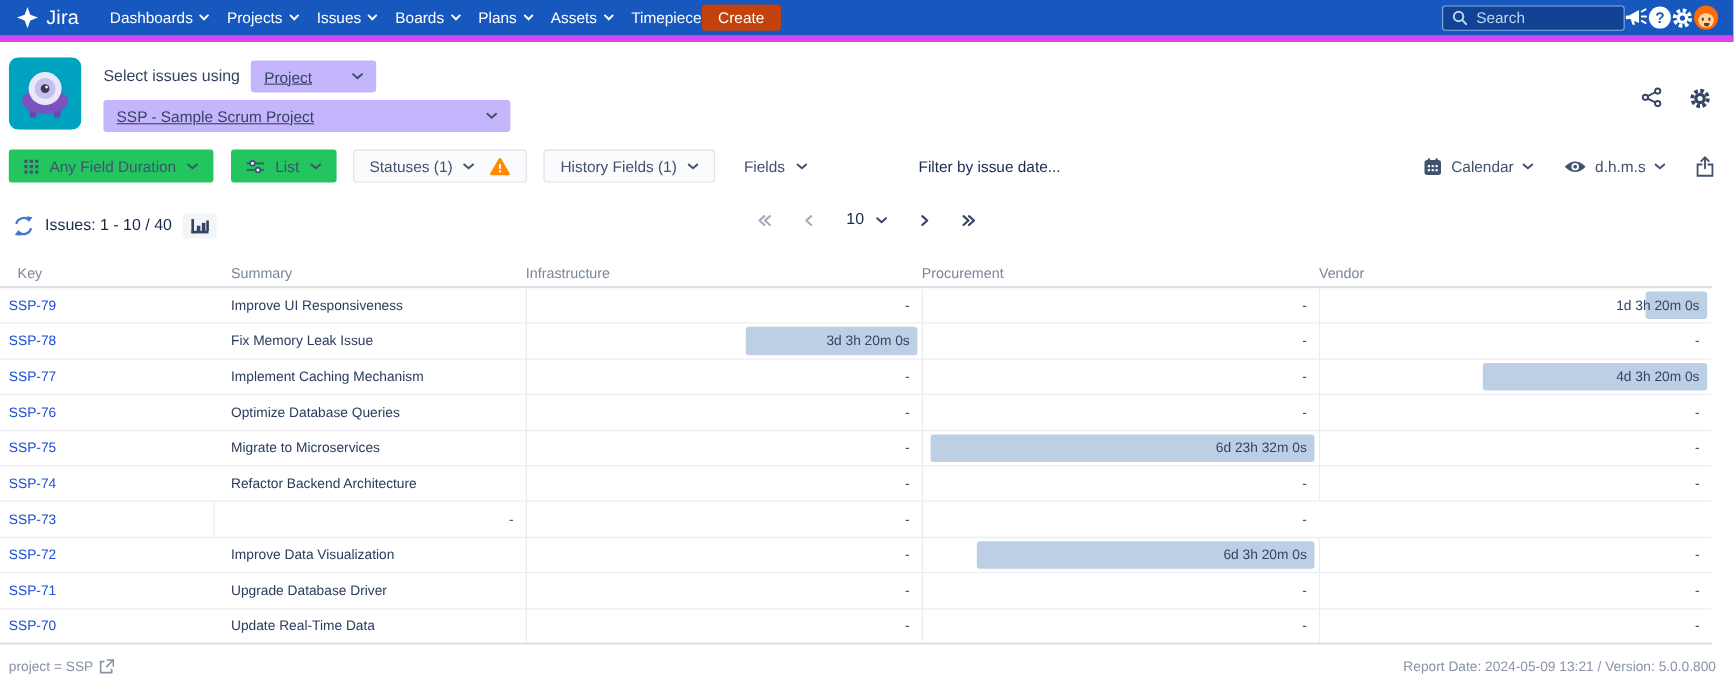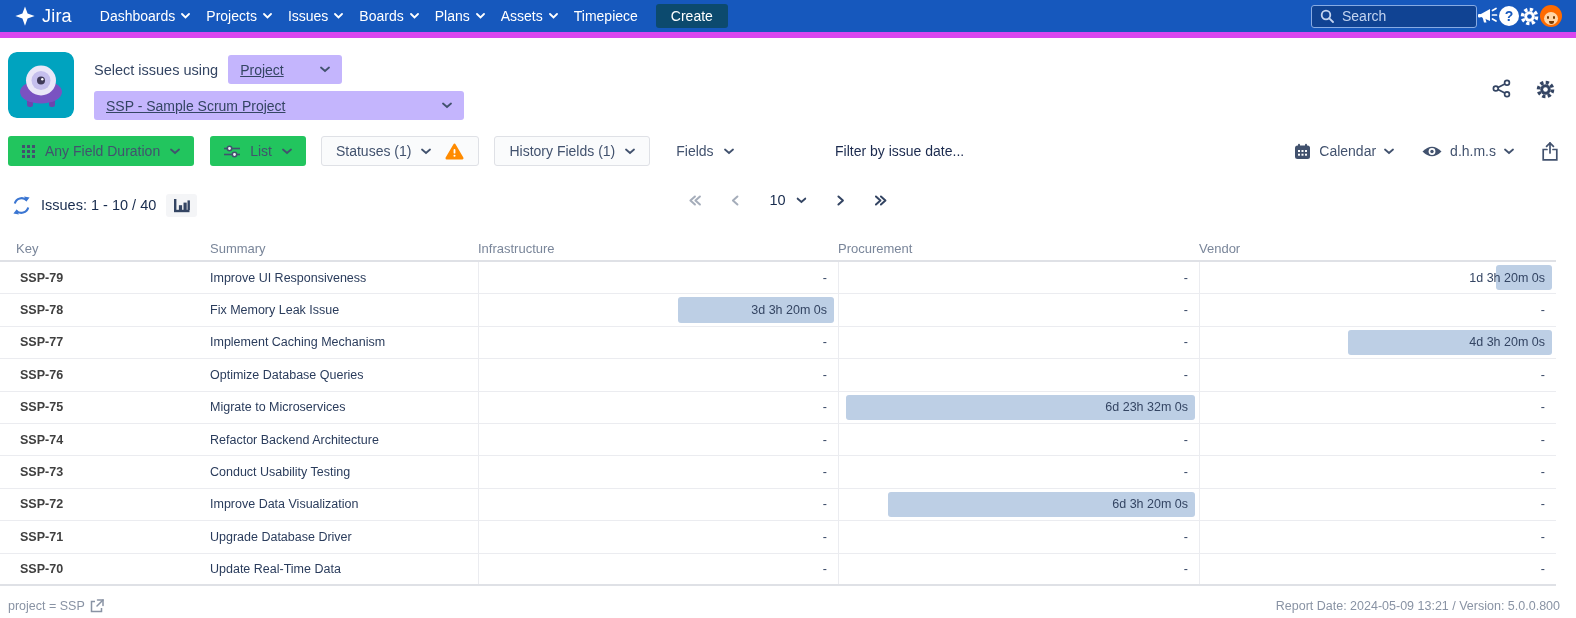--- a/index.html
+++ b/index.html
@@ -4,21 +4,21 @@
 <style>
 * { box-sizing: border-box; }
 body { margin:0; width:1576px; height:618px; font-family:"Liberation Sans",sans-serif; background:#fff; overflow:hidden; }
 
 
 .navbar { height:30px; background:#1658BD; border-bottom:6px solid #d946ef; display:flex; align-items:center; padding:16px 14px; color:#fff; }
 .logo { display:flex; align-items:center; gap:6px; }
 .logo-text { font-size:18px; font-weight:500; letter-spacing:.2px; }
 .nav-menu { display:flex; align-items:center; gap:16px; margin-left:28px; font-size:14px; }
 .nav-item { display:flex; align-items:center; gap:6px; cursor:pointer; }
-.create-btn { background:#0c4a6e; border-radius:3px; padding:4px 15px; font-size:14px; margin-left:18px; color:#fff; }
+.create-btn { background:#c2410c; border-radius:3px; padding:4px 15px; font-size:14px; color:#fff; }
 .nav-right { margin-left:auto; display:flex; align-items:center; }
 .search-box { display:flex; align-items:center; gap:8px; width:166px; height:23px; background:rgba(5,28,70,0.35); border:1px solid #87ABE4; border-radius:3px; padding:0 8px; }
 .search-box span { color:#C3D4F0; font-size:14px; }
 .help-circle { width:20px; height:20px; border-radius:50%; background:#fff; color:#1658BD; font-size:14px; font-weight:700; display:flex; align-items:center; justify-content:center; }
 .avatar { width:22px; height:22px; border-radius:50%; background:#FF6B00; position:relative; overflow:hidden; }
 .avatar .face { position:absolute; left:4px; top:7px; width:14px; height:13px; border-radius:50%; background:#FFD6A8; }
 .avatar .eye { position:absolute; width:2px; height:3px; background:#7A3B00; border-radius:1px; top:11px; }
 .avatar .mouth { position:absolute; left:9px; top:16px; width:5px; height:2.5px; border-radius:0 0 3px 3px; background:#7A3B00; }
 
 
@@ -53,21 +53,21 @@
 .page-size { display:flex; align-items:center; gap:11px; font-size:14.5px; color:#172B4D; }
 
 
 .tbl { margin-top:14px; width:1556px; }
 .thead, .trow { display:grid; grid-template-columns:194px 284px 360px 361px 357px; }
 .thead { height:26px; align-items:center; color:#7A869A; font-size:13px; border-bottom:2px solid #DFE1E6; }
 .trow { height:32.4px; border-bottom:1px solid #EBECF0; align-items:center; font-size:12.5px; }
 .trow:last-child { border-bottom:2px solid #DFE1E6; }
 .h-key { padding-left:16px; } .h-sum { padding-left:16px; }
 .h-dur { padding-right:10px; }
-.c-key { padding-left:20px; color:#404040; font-weight:700; }
+.c-key { padding-left:8px; color:#1d4ed8; font-weight:400; }
 .c-sum { padding-left:16px; color:#2A3C5C; }
 .c-dur { position:relative; height:100%; border-left:1px solid #EBECF0; }
 .c-dur .bar { position:absolute; right:4px; top:3px; bottom:3px; background:#BDCFE5; border-radius:3px; width:calc((100% - 10px) * var(--p)); }
 .c-dur .val { position:absolute; right:11px; top:0; bottom:0; display:flex; align-items:center; color:#344563; font-size:12.5px; }
 
 
 .footer { display:flex; justify-content:space-between; align-items:center; padding:13px 16px 0 8px; font-size:12.5px; color:#8993A4; }
 .f-left { display:flex; align-items:center; gap:5px; }
 </style>
 </head>
@@ -437,21 +437,20 @@
         </div>
         <div class="c-dur">
           <span class="val">-</span>
         </div>
         <div class="c-dur">
           <span class="val">-</span>
         </div>
       </div>
       <div class="trow">
         <div class="c-key">SSP-73</div>
-        <div class="c-sum">Conduct Usability Testing</div>
         <div class="c-dur">
           <span class="val">-</span>
         </div>
         <div class="c-dur">
           <span class="val">-</span>
         </div>
         <div class="c-dur">
           <span class="val">-</span>
         </div>
       </div>

